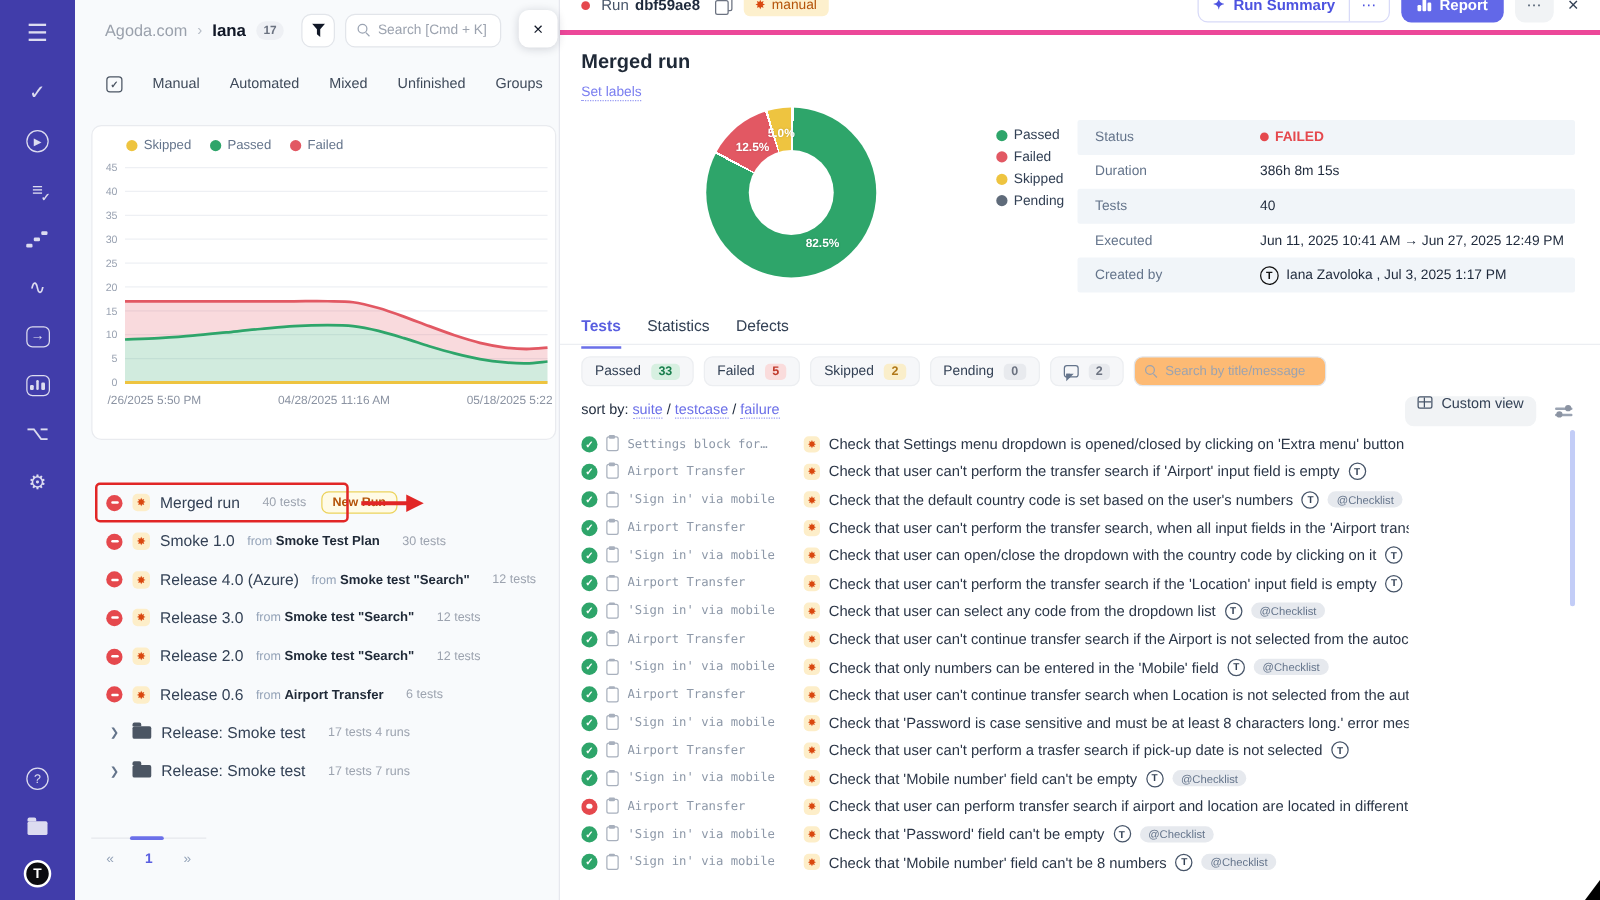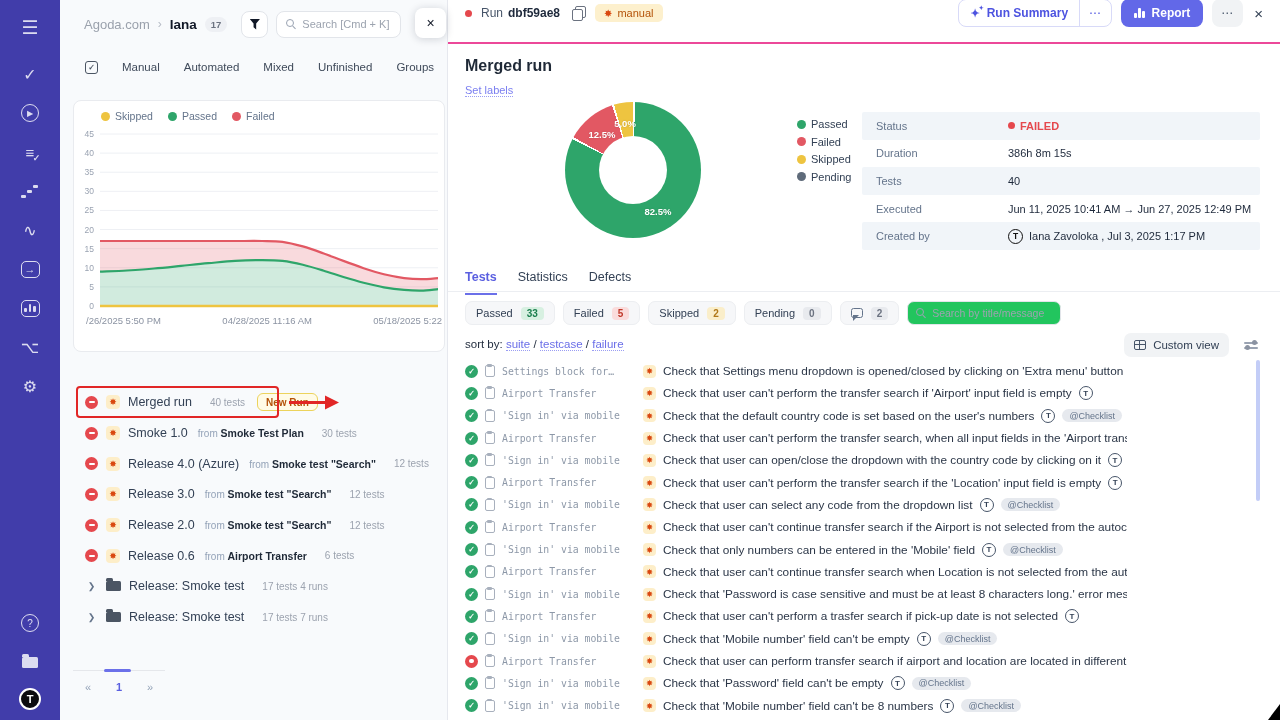--- a/index.html
+++ b/index.html
@@ -77,21 +77,21 @@
   .annot-arrow { position:absolute; left:228px; top:394px; z-index:5; pointer-events:none; }
 
   .pagination { position:absolute; left:13px; top:670px; width:92px; border-top:1px solid #e5e7eb; }
   .pg-ind { position:absolute; top:-2px; left:31px; width:27px; height:3px; background:#6b70e9; border-radius:2px; }
   .pg-row { display:flex; justify-content:space-between; padding:10px 12px 0; font-size:11px; color:#94a3b8; }
   .pg-btn { cursor:pointer; }
   .pg-cur { color:#5a5fe0; font-weight:700; }
 
   
   .right-panel { flex:1; background:#fff; position:relative; overflow:hidden; }
-  .rp-header { height:44px; border-bottom:2px solid #ec4899; display:flex; align-items:center; padding:0 15px 16px 17px; gap:9px; }
+  .rp-header { height:28px; border-bottom:4px solid #ec4899; display:flex; align-items:center; padding:0 15px 16px 17px; gap:9px; }
   .dot-red { width:7px; height:7px; border-radius:50%; background:#e5484d; flex-shrink:0; }
   .rh-run { font-size:12px; color:#475569; }
   .rh-id { font-size:12px; font-weight:700; color:#1e293b; }
   .copy-ic { width:15px; height:15px; position:relative; cursor:pointer; margin-left:2px; }
   .copy-ic::before { content:""; position:absolute; top:0; left:4px; width:9px; height:10px; border:1.3px solid #6b7280; border-radius:2px; }
   .copy-ic::after { content:""; position:absolute; top:3px; left:1px; width:9px; height:10px; border:1.3px solid #6b7280; border-radius:2px; background:#fff; }
   .badge-manual { display:flex; align-items:center; gap:5px; background:#fdf0cd; color:#b45309; font-size:11px; padding:3px 9px; border-radius:5px; }
   .badge-manual .spark { color:#d9480f; font-size:10px; }
   .rh-spacer { flex:1; }
   .btn-summary { display:flex; align-items:stretch; height:28px; border:1px solid #d8daf8; border-radius:8px; background:#fff; overflow:hidden; cursor:pointer; }
@@ -130,26 +130,26 @@
 
   .chips-row { position:absolute; left:17px; top:257px; display:flex; gap:8px; align-items:center; }
   .chip { display:flex; align-items:center; gap:8px; background:#f6f7f9; border:1px solid #eceef1; border-radius:7px; height:24px; padding:0 10px; font-size:11px; color:#334155; cursor:pointer; }
   .chip-badge { border-radius:4px; padding:1px 6px; font-size:10px; font-weight:600; }
   .cb-green { background:#d7f0e1; color:#1a7f4e; }
   .cb-red { background:#fadcdc; color:#c0392b; }
   .cb-yellow { background:#faeeca; color:#b07818; }
   .cb-gray { background:#e8eaee; color:#6b7280; }
   .bub { width:12px; height:10px; border:1.4px solid #64748b; border-radius:2.5px; position:relative; }
   .bub::after { content:""; position:absolute; left:1px; bottom:-3.5px; border:3px solid transparent; border-top-color:#64748b; border-left-color:#64748b; width:0; height:0; }
-  .chip-search { width:154px; height:24px; border:1px solid #e2e5ea; border-radius:7px; background:#22c55e; display:flex; align-items:center; gap:6px; padding:0 8px; overflow:hidden; }
+  .chip-search { width:154px; height:24px; border:1px solid #e2e5ea; border-radius:7px; background:#fdba74; display:flex; align-items:center; gap:6px; padding:0 8px; overflow:hidden; }
   .chip-search input { font-size:10.5px; }
 
   .sort-row { position:absolute; left:17px; top:294px; font-size:11.5px; color:#1e293b; }
   .sort-link { color:#6a6ee8; border-bottom:1px dotted #9a9df3; cursor:pointer; }
-  .custom-view { position:absolute; right:51px; top:289px; height:24px; display:flex; align-items:center; gap:7px; background:#f1f3f5; border-radius:7px; padding:0 10px; font-size:11.5px; color:#334155; cursor:pointer; }
+  .custom-view { position:absolute; right:51px; top:289px; height:24px; display:flex; gap:7px; background:#f1f3f5; border-radius:7px; padding:0 10px; font-size:11.5px; color:#334155; cursor:pointer; }
   .cv-ic { width:12px; height:10px; border:1.3px solid #475569; border-radius:2px; position:relative; }
   .cv-ic::before { content:""; position:absolute; left:0; right:0; top:2.5px; height:1.2px; background:#475569; }
   .cv-ic::after { content:""; position:absolute; top:0; bottom:0; left:4px; width:1.2px; background:#475569; }
   .sliders-ic { position:absolute; right:22px; top:295px; width:14px; cursor:pointer; }
   .sliders-ic i { display:block; height:1.8px; background:#9aa3b2; border-radius:1px; margin:3px 0; position:relative; }
   .sliders-ic i::after { content:""; position:absolute; top:-1.6px; width:5px; height:5px; border-radius:50%; background:#8b93a2; }
   .sliders-ic i:nth-child(1)::after { right:1px; }
   .sliders-ic i:nth-child(2)::after { left:1px; }
 
   .tests-list { position:absolute; left:17px; top:316px; width:662px; overflow:hidden; }

